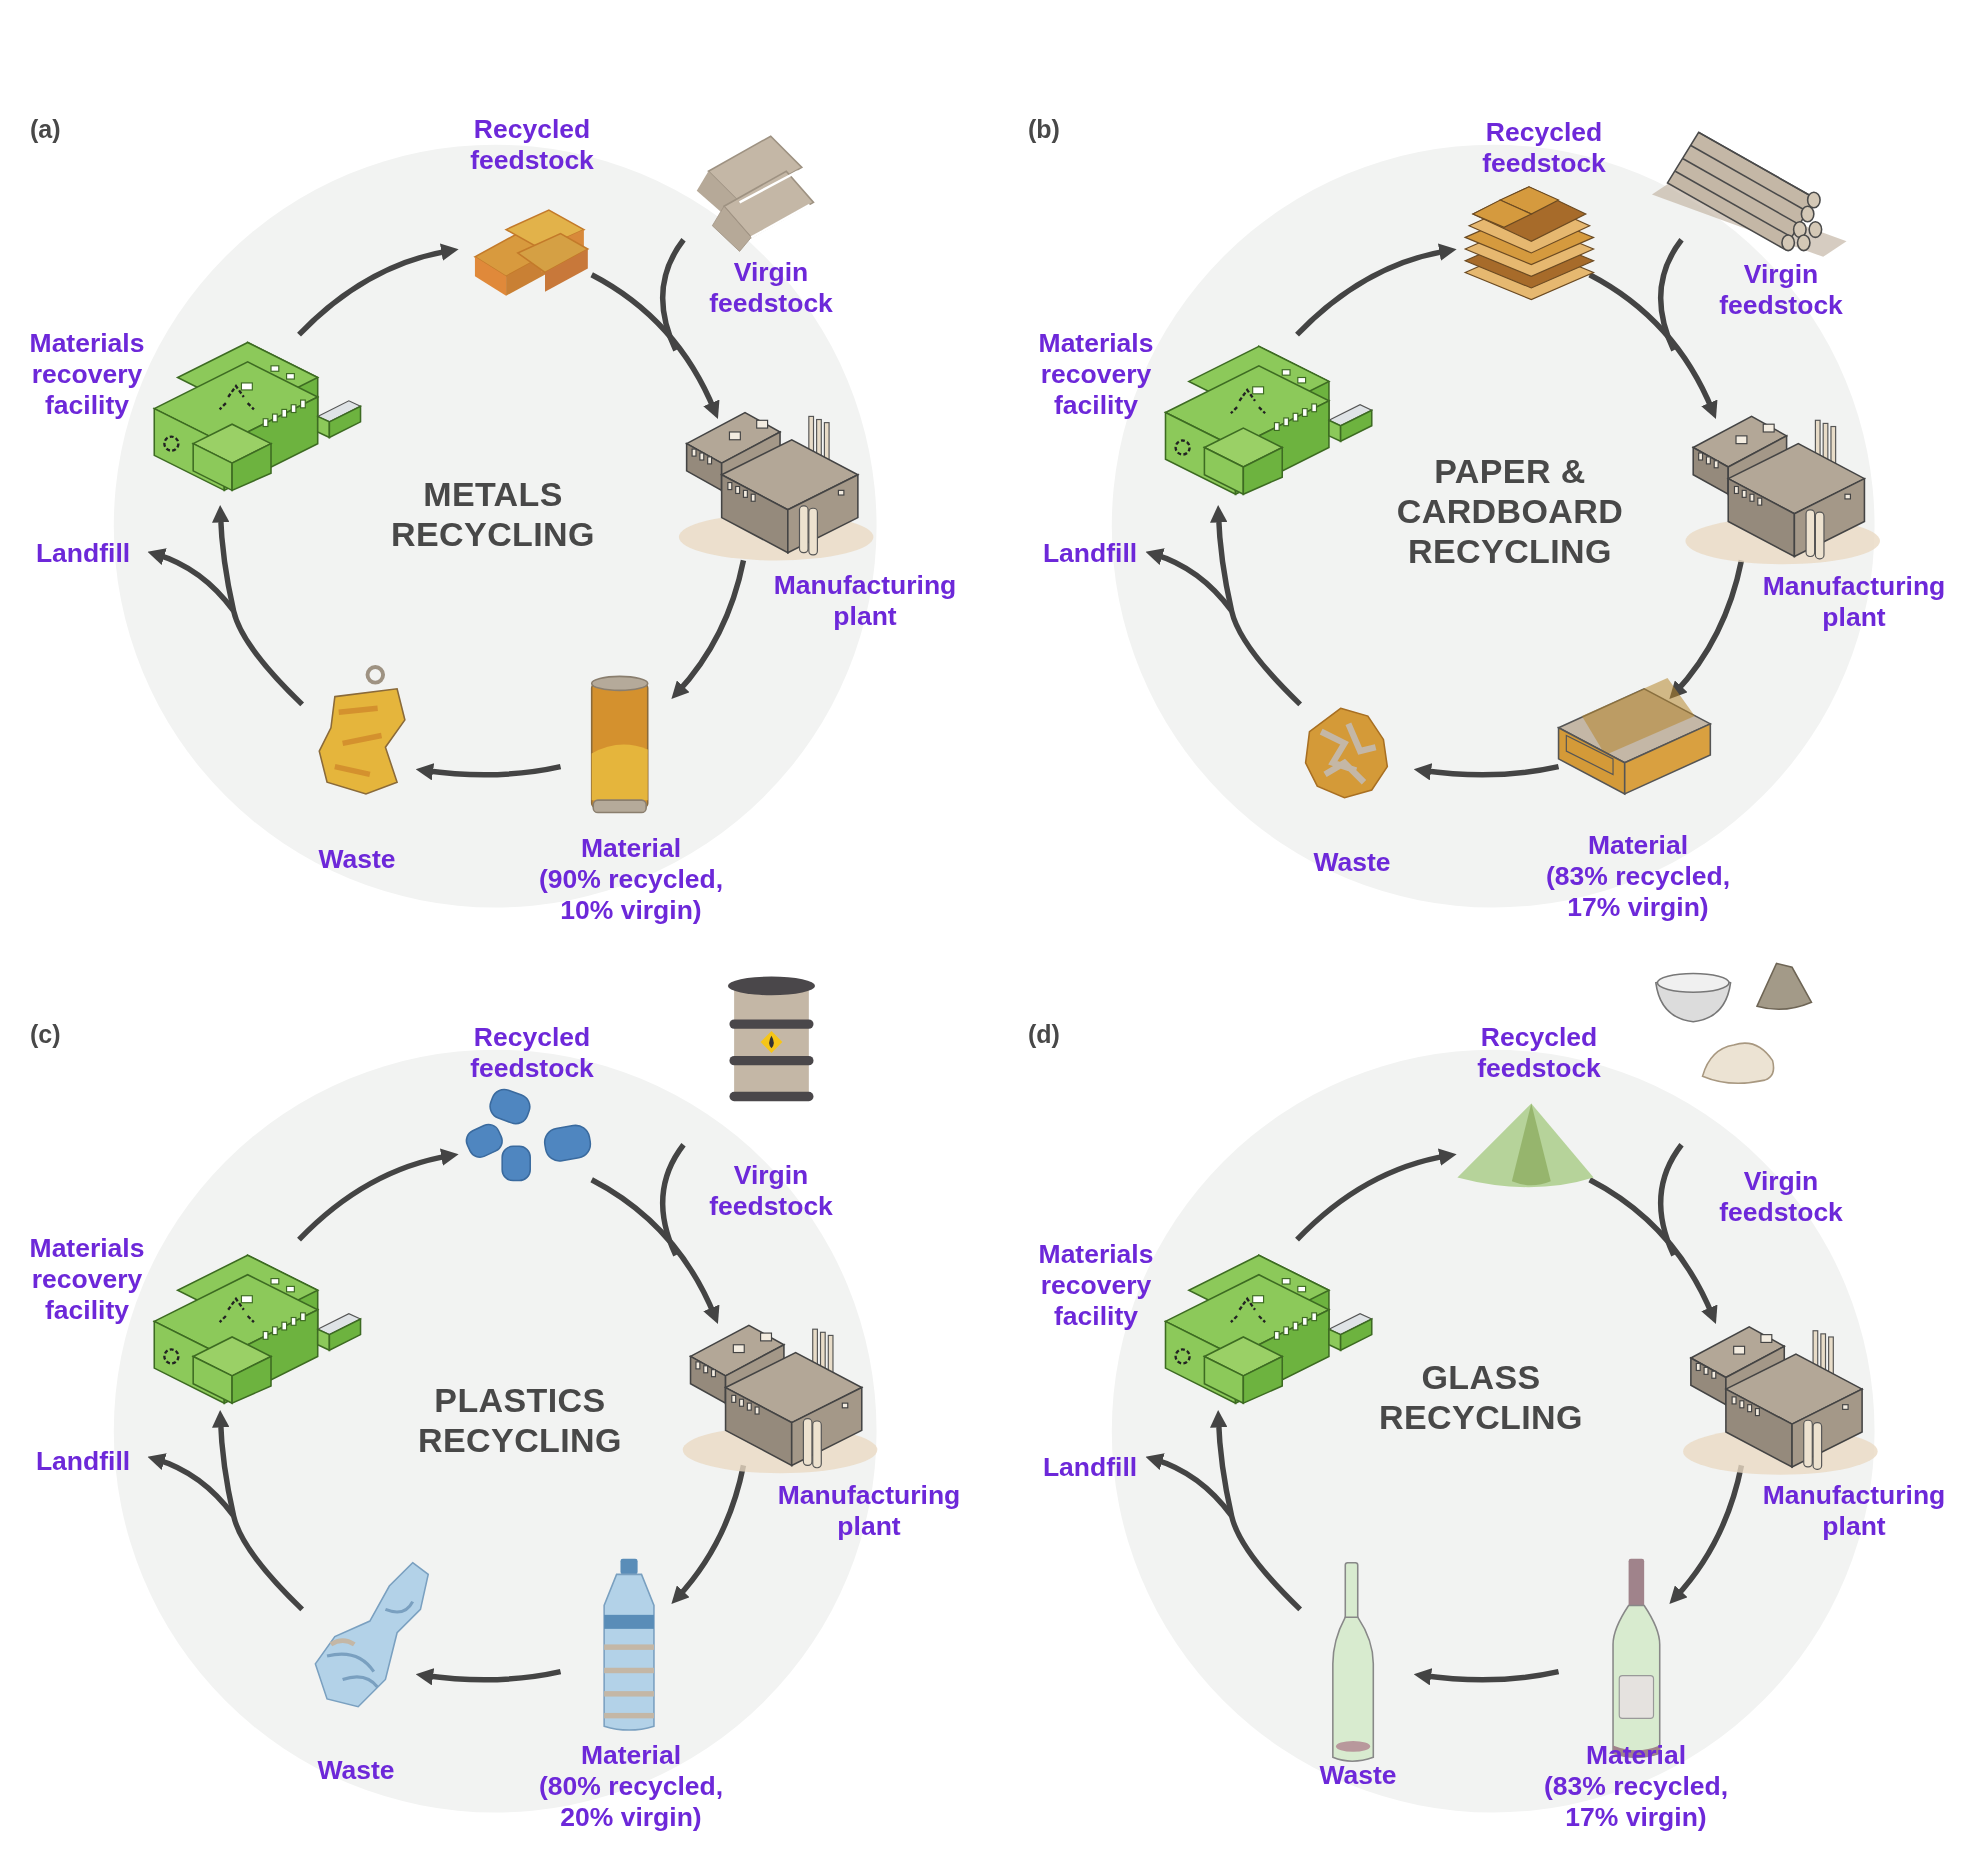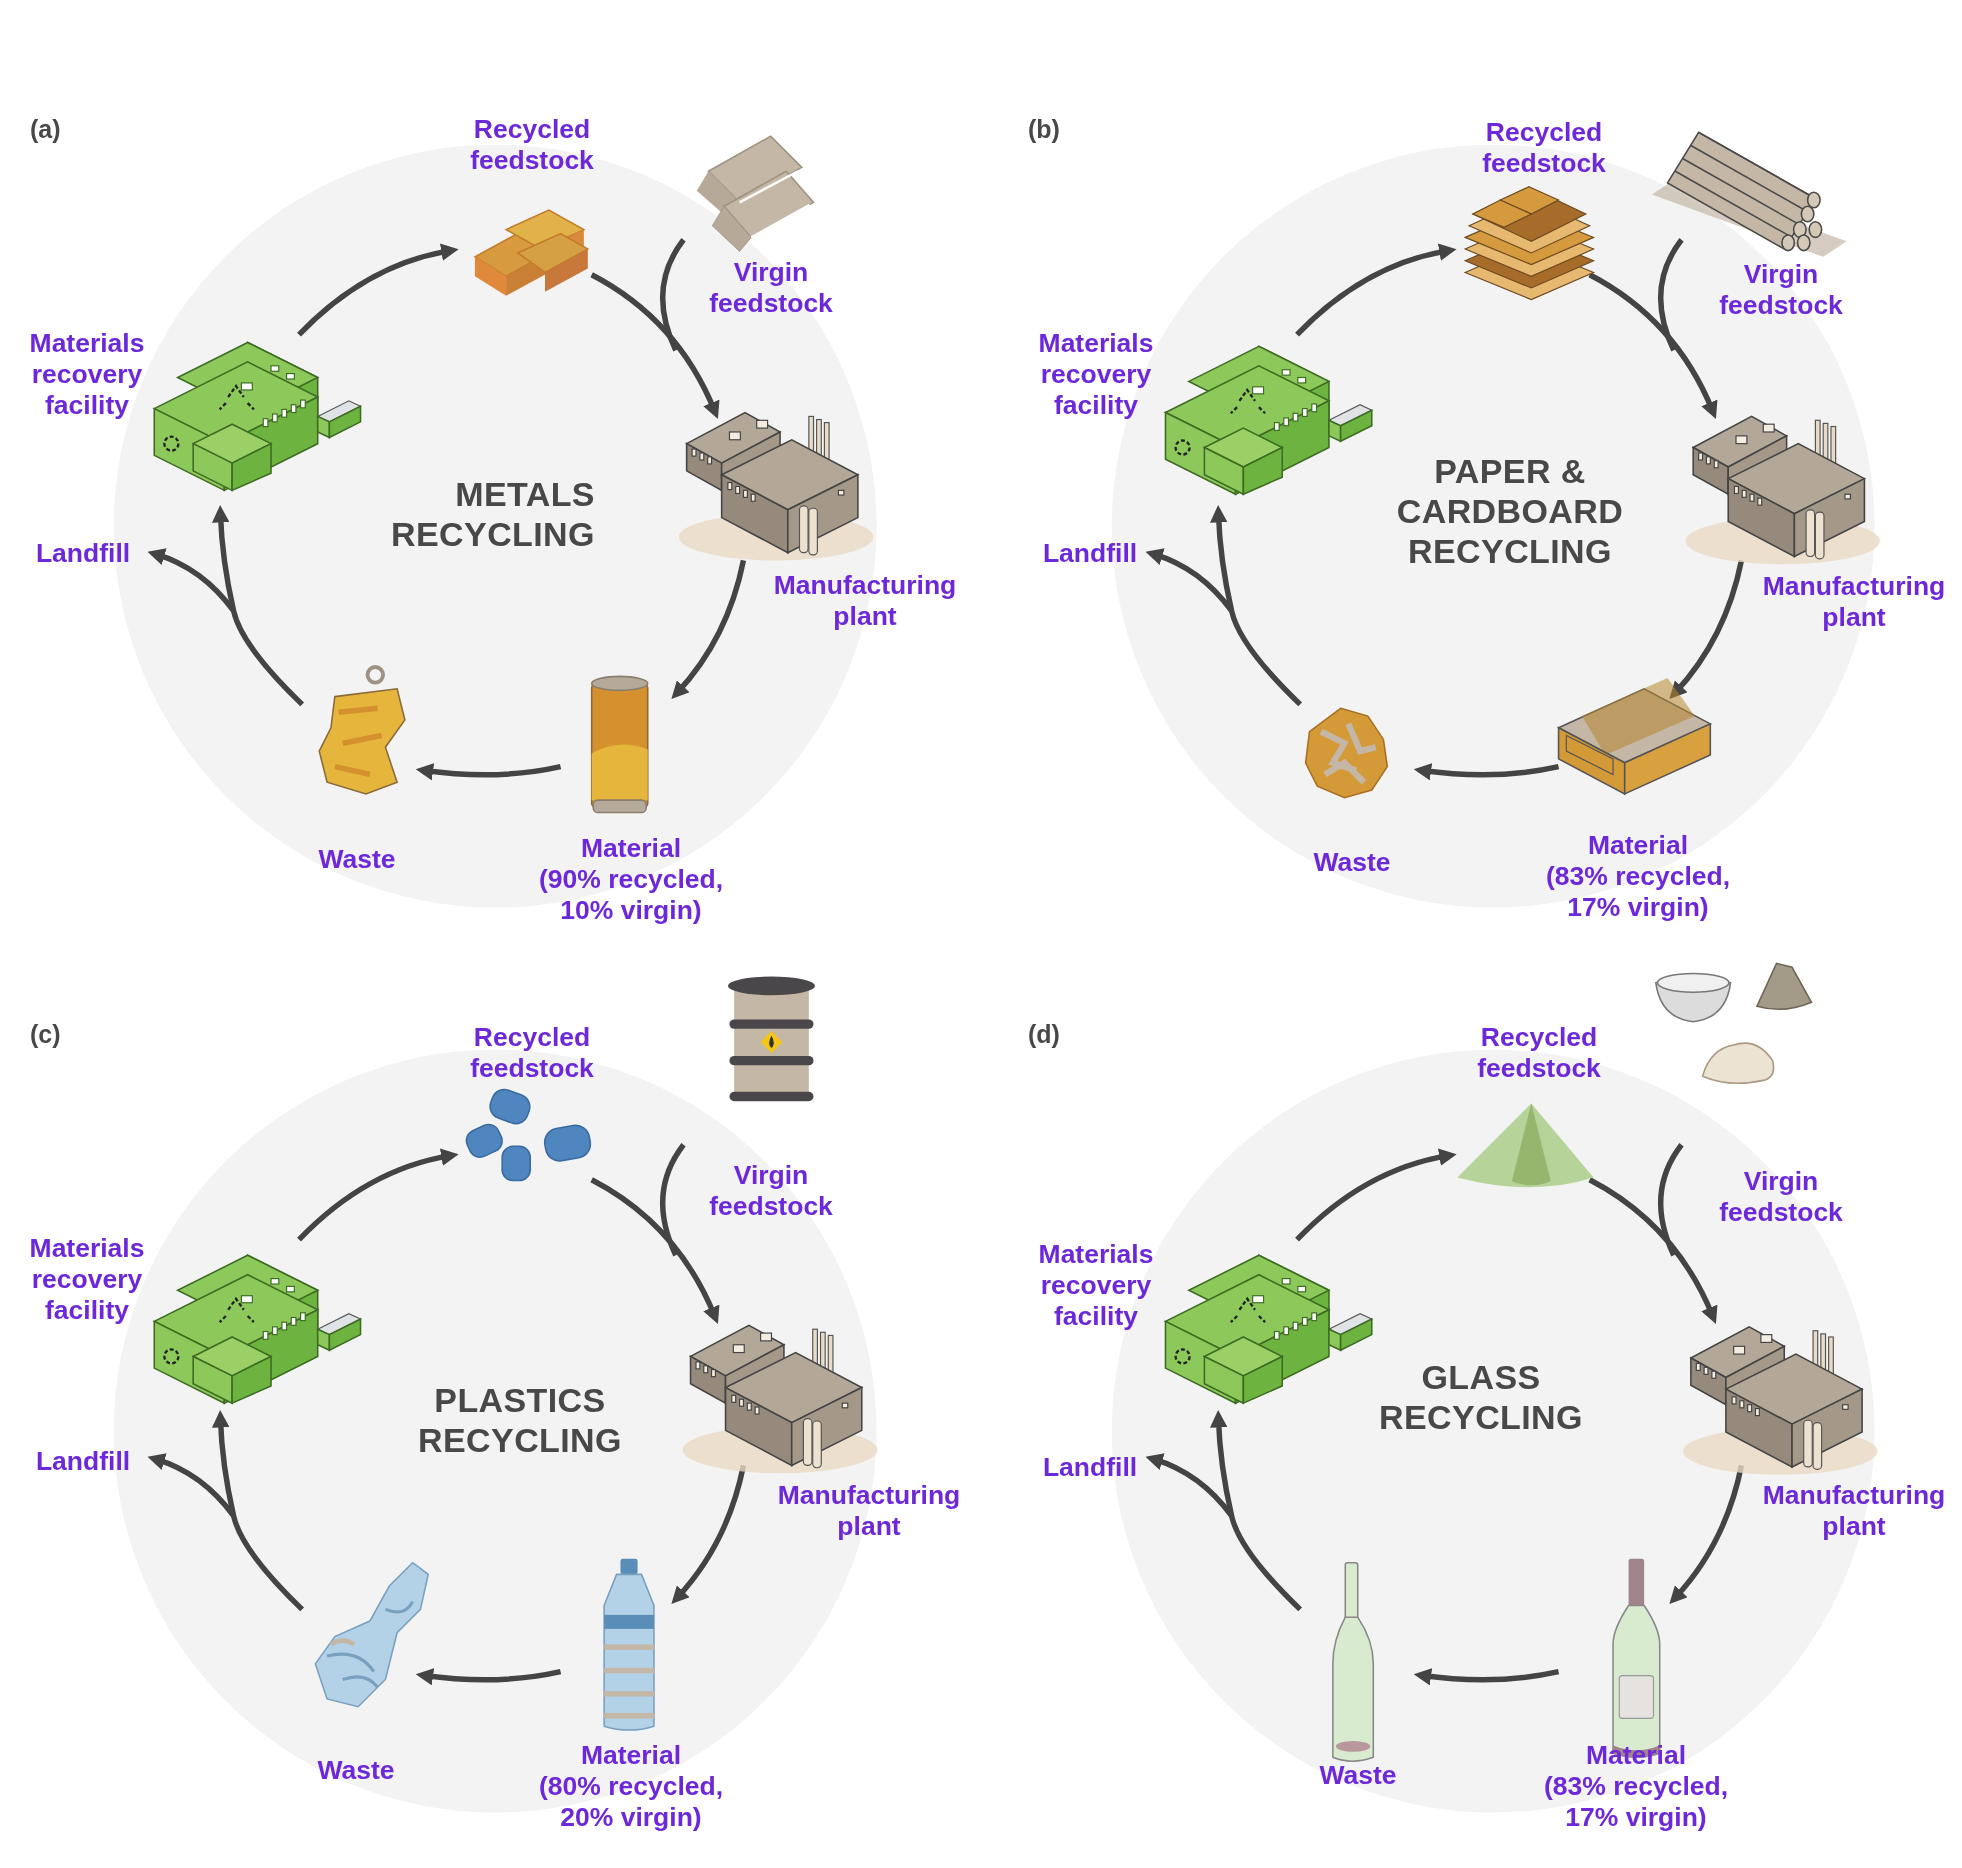--- a/index.html
+++ b/index.html
@@ -130,21 +130,21 @@
   <div class="lbl" style="left:87px; top:374px;">Materials
 recovery
 facility</div>
   <div class="lbl" style="left:865px; top:601px;">Manufacturing
 plant</div>
   <div class="lbl" style="left:631px; top:879px;">Material
 (90% recycled,
 10% virgin)</div>
   <div class="lbl" style="left:357px; top:859px;">Waste</div>
   <div class="lbl" style="left:83px; top:553px;">Landfill</div>
-  <div class="title" style="left:493px; top:514px;text-align:right;">METALS
+  <div class="title" style="left:493px; top:514px;">METALS
 RECYCLING</div>
 </div>
 
 <div class="panel" style="left:998px; top:0px;">
   <svg class="bg" viewBox="0 0 1260 1200">
     <circle cx="636" cy="676" r="490" fill="#f2f3f2"></circle>
     <use href="#arrows"></use>
     <g transform="translate(600,240)">
       <g stroke="#6b4a22" stroke-width="1.5">
         <polygon points="0,110 80,75 165,110 85,145" fill="#e6b870"></polygon>

